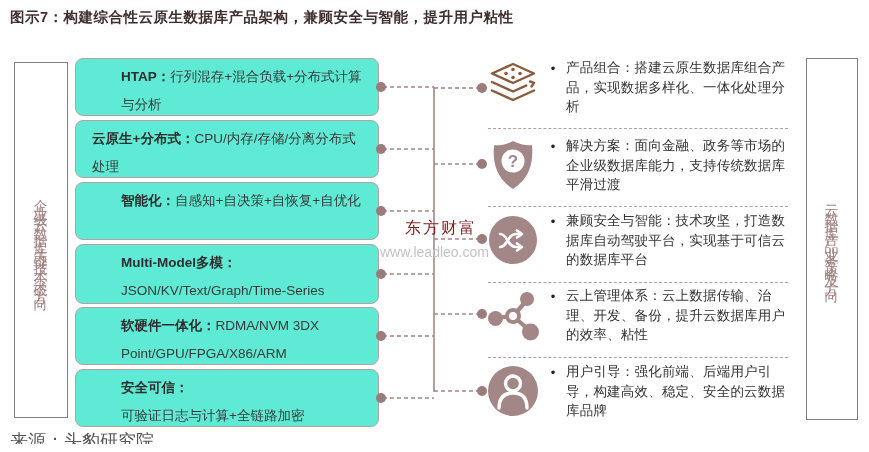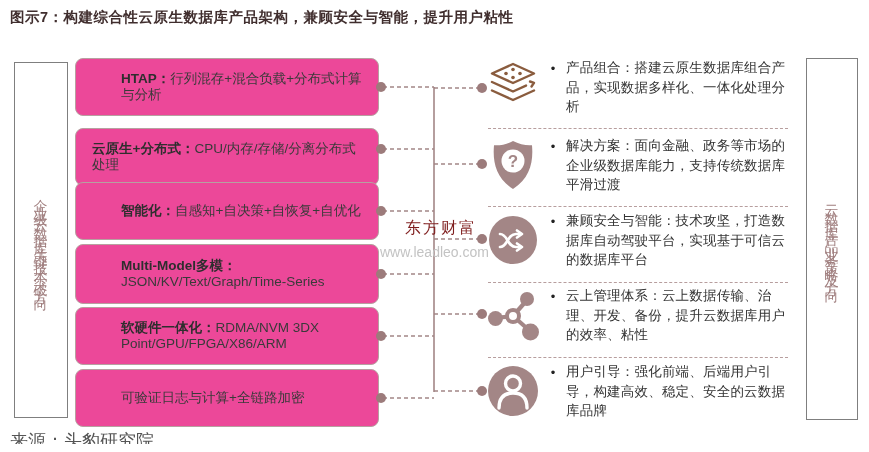--- a/index.html
+++ b/index.html
@@ -16,23 +16,23 @@
     display:flex;align-items:center;justify-content:center;box-sizing:border-box;
   }
   .panel-left{left:14px;top:62px;width:54px;height:356px;}
   .panel-right{left:806px;top:58px;width:52px;height:362px;}
   .v-text{
     writing-mode:vertical-lr;text-orientation:upright;
     font-size:14px;color:#a07f7f;letter-spacing:7px;line-height:1;
   }
   .tech-box{
     position:absolute;left:75px;width:304px;box-sizing:border-box;
-    border:1.5px solid #b7a0a0;border-radius:8px;background:#ec4899;
-    display:flex;flex-direction:column;justify-content:center;
-    padding:4px 14px 4px 45px;font-size:13.5px;line-height:16px;color:#3a3a3a;
+    border:1.5px solid #b7a0a0;border-radius:8px;background:#5eead4;
+    display:flex;flex-direction:column;justify-content:flex-start;
+    padding:4px 14px 4px 45px;font-size:13.5px;line-height:28px;color:#3a3a3a;
   }
   .tech-box .box-label{font-weight:bold;color:#2e2e2e;}
   .tech-box .own-line{display:block;}
   .connectors{position:absolute;left:0;top:0;pointer-events:none;}
   .strategy-row{
     position:absolute;left:486px;width:306px;display:flex;align-items:flex-start;
   }
   .icon-wrap{width:54px;height:54px;flex:none;margin-top:2px;}
   .icon-wrap svg{display:block;}
   .bullet-col{
@@ -61,34 +61,34 @@
     <div class="v-text">企业级云数据库关键技术突破方向</div>
   </div>
 
   <div class="side-panel panel-right">
     <div class="v-text">云数据库产品业务策略及方向</div>
   </div>
 
   <div class="tech-box" style="top:58px;height:58px;">
     <div><span class="box-label">HTAP：</span><span>行列混存+混合负载+分布式计算与分析</span></div>
   </div>
-  <div class="tech-box" style="top:128px;height:58px;padding-left:16px;">
+  <div class="tech-box" style="top:120px;height:58px;padding-left:16px;">
     <div><span class="box-label">云原生+分布式：</span><span>CPU/内存/存储/分离分布式处理</span></div>
   </div>
   <div class="tech-box" style="top:244px;height:60px;">
     <div><span class="box-label own-line">Multi-Model多模：</span><span>JSON/KV/Text/Graph/Time-Series</span></div>
   </div>
   <div class="tech-box" style="top:182px;height:58px;">
     <div><span class="box-label">智能化：</span><span>自感知+自决策+自恢复+自优化</span></div>
   </div>
   <div class="tech-box" style="top:307px;height:58px;">
     <div><span class="box-label">软硬件一体化：</span><span>RDMA/NVM 3DX Point/GPU/FPGA/X86/ARM</span></div>
   </div>
   <div class="tech-box" style="top:369px;height:58px;">
-    <div><span>可验证日志与计算+全链路加密</span></div>
+    <div><span class="box-label own-line">安全可信：</span><span>可验证日志与计算+全链路加密</span></div>
   </div>
 
   <svg class="connectors" width="869" height="452" viewBox="0 0 869 452">
     <g stroke="#a38686" stroke-width="1.6" stroke-dasharray="4 3" fill="none">
       <line x1="383" y1="87" x2="434" y2="87"></line>
       <line x1="383" y1="149" x2="434" y2="149"></line>
       <line x1="383" y1="211" x2="434" y2="211"></line>
       <line x1="383" y1="274" x2="434" y2="274"></line>
       <line x1="383" y1="336" x2="434" y2="336"></line>
       <line x1="383" y1="398" x2="434" y2="398"></line>

